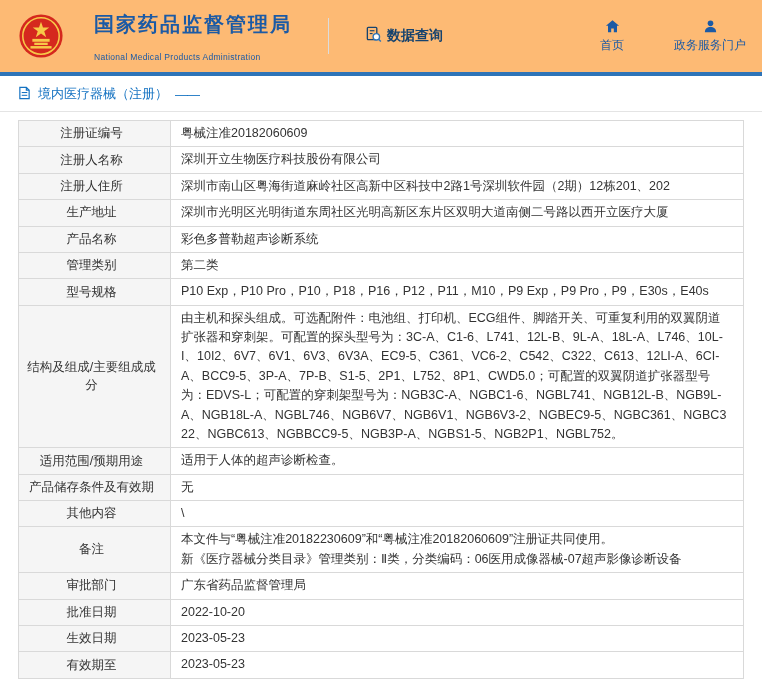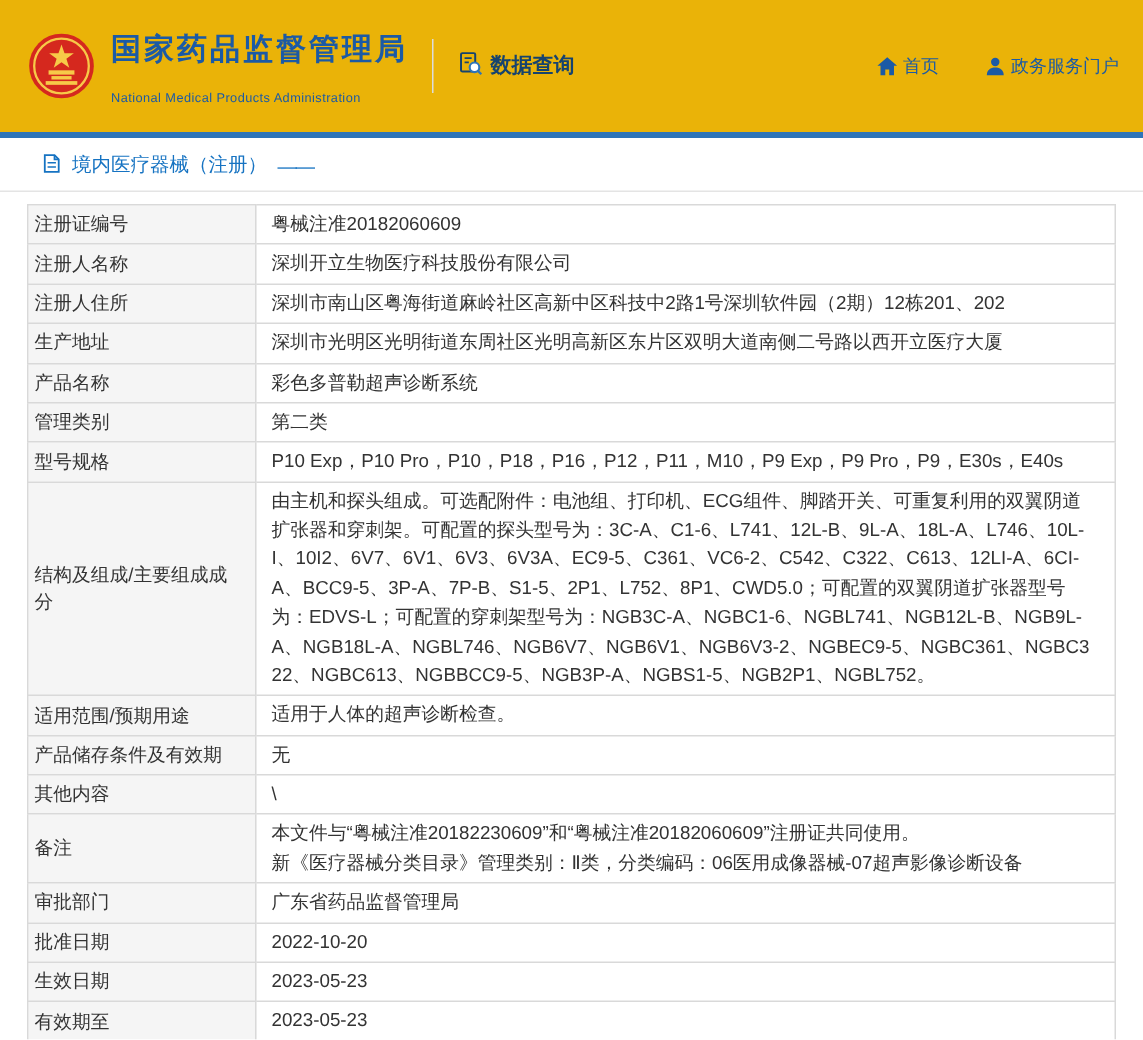--- a/index.html
+++ b/index.html
@@ -5,43 +5,43 @@
   * { margin:0; padding:0; box-sizing:border-box; }
   html,body { background:#fff; }
   body {
     width:762px;
     font-family:"Liberation Sans","DejaVu Sans",sans-serif;
     color:#333;
   }
   .page { width:762px; height:693px; display:flex; flex-direction:column; background:#fff; overflow:hidden; }
 
   
-  .site-header { height:88px; display:flex; align-items:center; padding:0 16px 0 18px; background:#eab308; flex:0 0 auto; }
+  .site-header { height:72px; display:flex; align-items:center; padding:0 16px 0 18px; background:#fdba74; flex:0 0 auto;gap:20px; }
   .emblem { width:46px; height:46px; margin-right:10px; flex:0 0 auto; }
   .brand-text { display:flex; flex-direction:column; justify-content:center; }
   .brand-cn { font-size:20px; font-weight:bold; color:#1b5aa5; letter-spacing:2px; white-space:nowrap; }
   .brand-en { font-size:8.5px; color:#1b5aa5; margin-top:14px; letter-spacing:0.3px; white-space:nowrap; }
   .v-divider { width:1px; height:36px; background:#dcdcdc; margin:0 16px; flex:0 0 auto; }
   .data-query { display:flex; align-items:center; gap:5px; font-size:14px; font-weight:bold; color:#16436e; cursor:pointer; white-space:nowrap; }
   .hdr-spacer { flex:1 1 auto; }
-  .nav-item { display:flex; flex-direction:row; align-items:center; gap:3px; font-size:12px; color:#1b5aa5; margin-left:30px; cursor:pointer; white-space:nowrap; }
+  .nav-item { display:flex; flex-direction:column; align-items:center; gap:3px; font-size:12px; color:#1b5aa5; margin-left:30px; cursor:pointer; white-space:nowrap; }
   .nav-item .ico { height:15px; display:flex; align-items:flex-end; }
 
   .blue-line { height:4px; background:#2e74b8; flex:0 0 auto; }
 
   
-  .breadcrumb { display:flex; align-items:center; gap:7px; padding:9px 18px 8px 28px; font-size:13px; color:#1673c2; border-bottom:1px solid #e4e4e4; flex:0 0 auto; }
+  .breadcrumb { display:flex; align-items:center; gap:7px; padding:9px 18px 8px 18px; font-size:13px; color:#1673c2; border-bottom:1px solid #e4e4e4; flex:0 0 auto; }
   .breadcrumb .crumb-sep { color:#1673c2; letter-spacing:-1px; }
 
   
   .content { padding:8px 18px 0 18px; flex:1 1 auto; }
   table.info { width:100%; border-collapse:collapse; font-size:12.5px; table-layout:fixed; }
   table.info th {
     width:152px; background:#f5f5f5; border:1px solid #d9d9d9;
-    text-align:left; padding:3px 10px 3px 4px; font-weight:normal;
+    text-align:center; padding:3px 10px 3px 4px; font-weight:normal;
     color:#333; vertical-align:middle; line-height:1.5;
   }
   table.info td {
     border:1px solid #d9d9d9; padding:3px 10px; color:#333;
     vertical-align:middle; white-space:pre-line; line-height:1.55;
     word-break:break-all;
   }
 </style>
 </head>
 <body>

